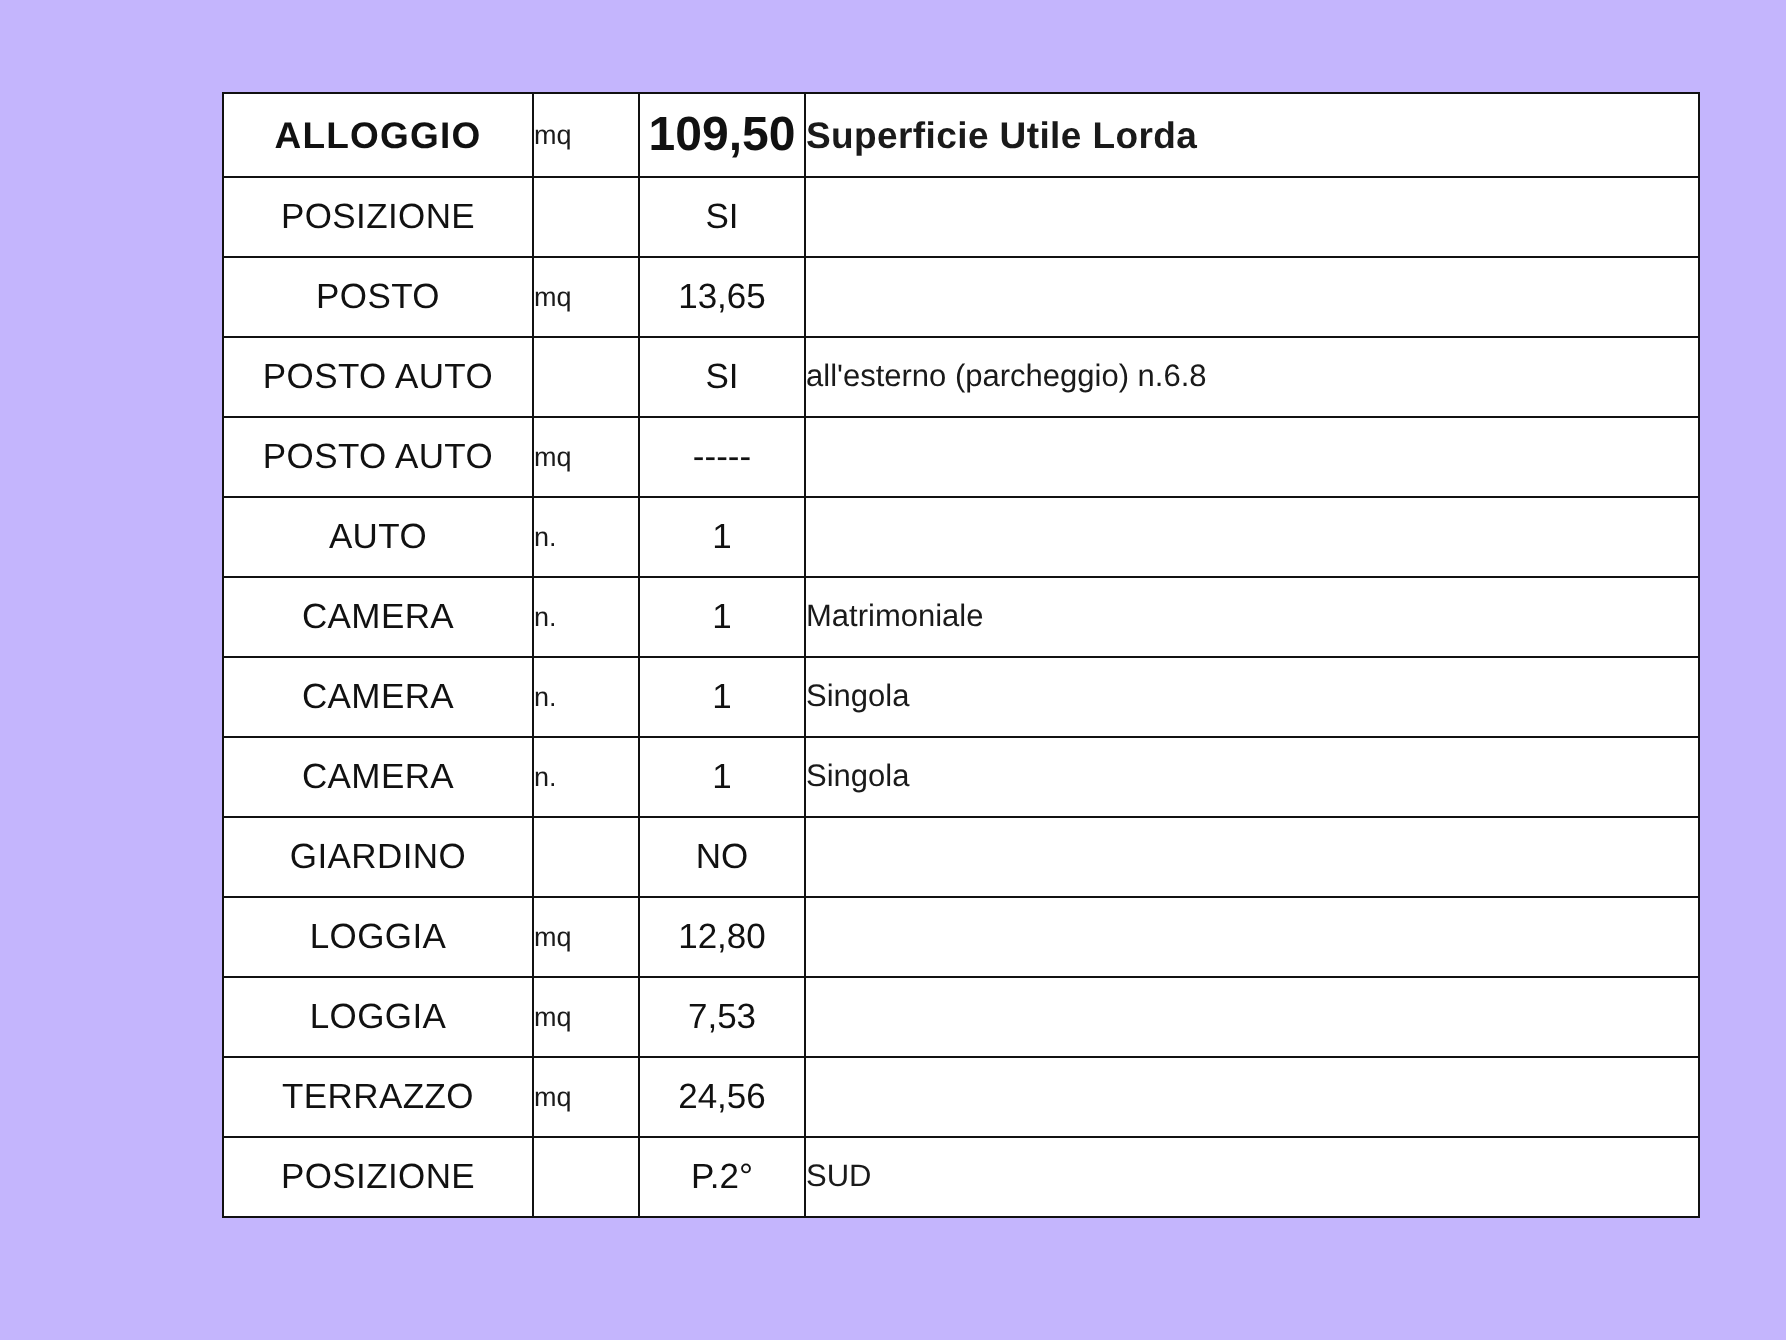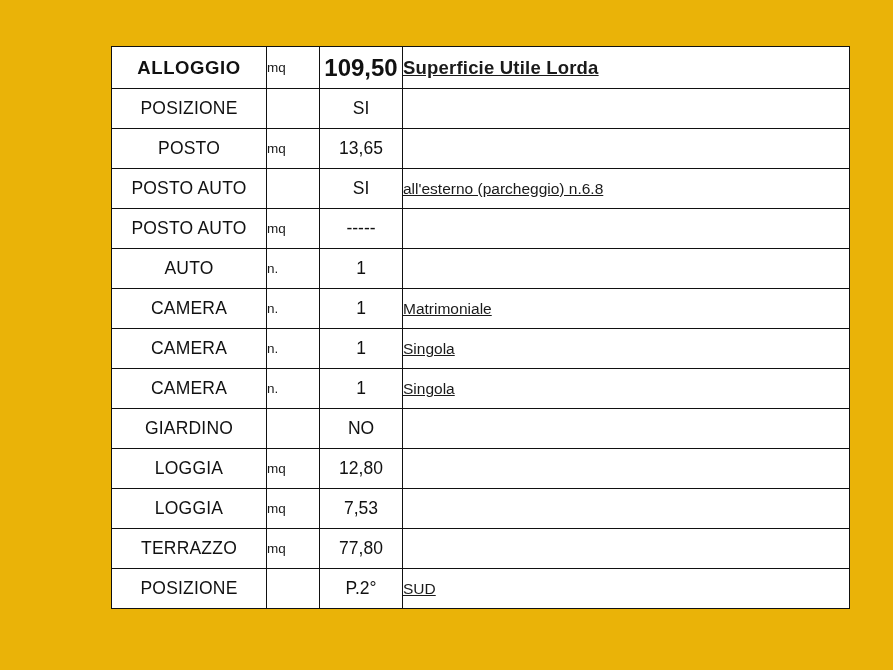--- a/index.html
+++ b/index.html
@@ -11,21 +11,21 @@
     width: 893px;
     height: 670px;
     font-family: "Liberation Sans", sans-serif;
     color: #111111;
     overflow: hidden;
   }
   .sheet {
     position: relative;
     width: 893px;
     height: 670px;
-    background: #eab308;
+    background: #c4b5fd;
   }
   .table-wrap {
     position: absolute;
     left: 111px;
     top: 46px;
     width: 738px;
   }
   table.spec {
     border-collapse: collapse;
     table-layout: fixed;
@@ -58,21 +58,20 @@
     font-size: 17.5px;
     text-align: center;
     height: 39px;
   }
   .cell-note {
     font-size: 15.5px;
     text-align: left;
     padding-left: 13px;
     height: 39px;
     color: #1a1a1a;
-    text-decoration: underline;
   }
   
   tr.header-row .cell-label {
     font-weight: bold;
     font-size: 18.5px;
     letter-spacing: 0.6px;
     height: 41px;
   }
   tr.header-row .cell-value {
     font-weight: bold;
@@ -170,21 +169,21 @@
           </tr>
           <tr>
             <td class="cell-label">LOGGIA</td>
             <td class="cell-unit">mq</td>
             <td class="cell-value">7,53</td>
             <td class="cell-note"></td>
           </tr>
           <tr>
             <td class="cell-label">TERRAZZO</td>
             <td class="cell-unit">mq</td>
-            <td class="cell-value">77,80</td>
+            <td class="cell-value">24,56</td>
             <td class="cell-note"></td>
           </tr>
           <tr>
             <td class="cell-label">POSIZIONE</td>
             <td class="cell-unit"></td>
             <td class="cell-value">P.2°</td>
             <td class="cell-note">SUD</td>
           </tr>
         </tbody>
     </table>

